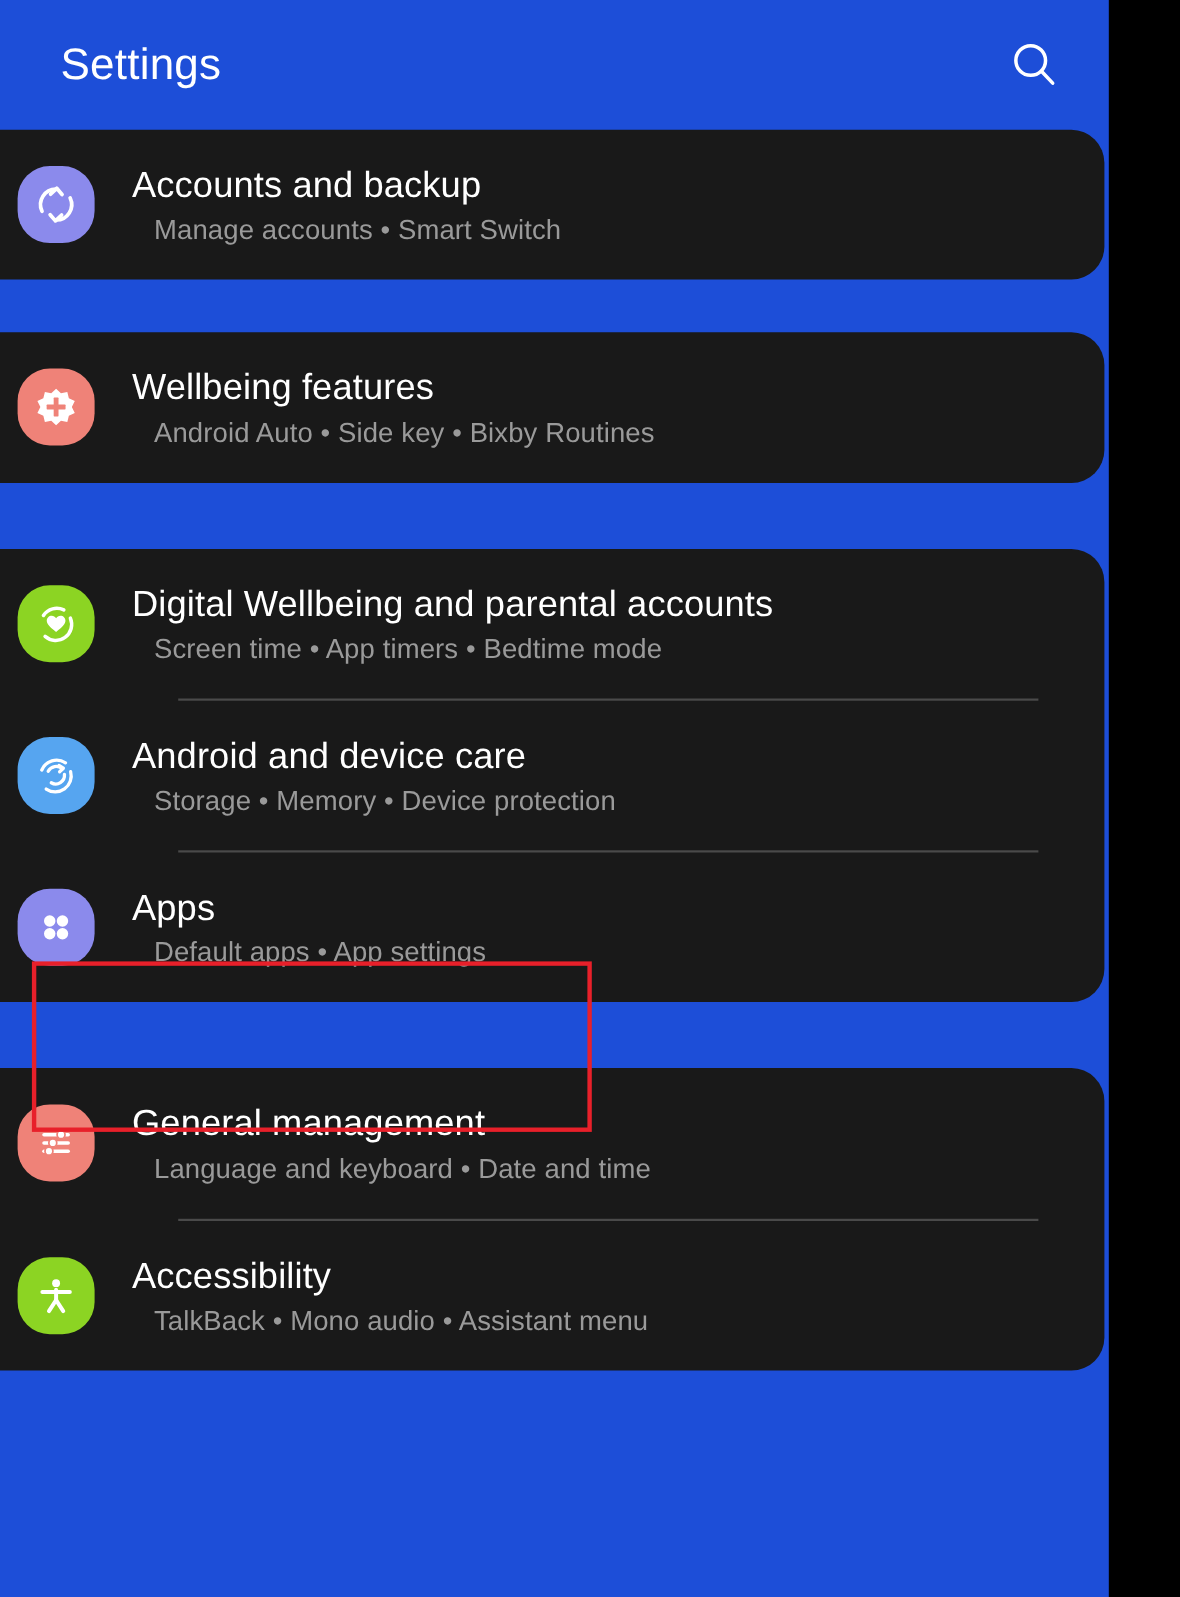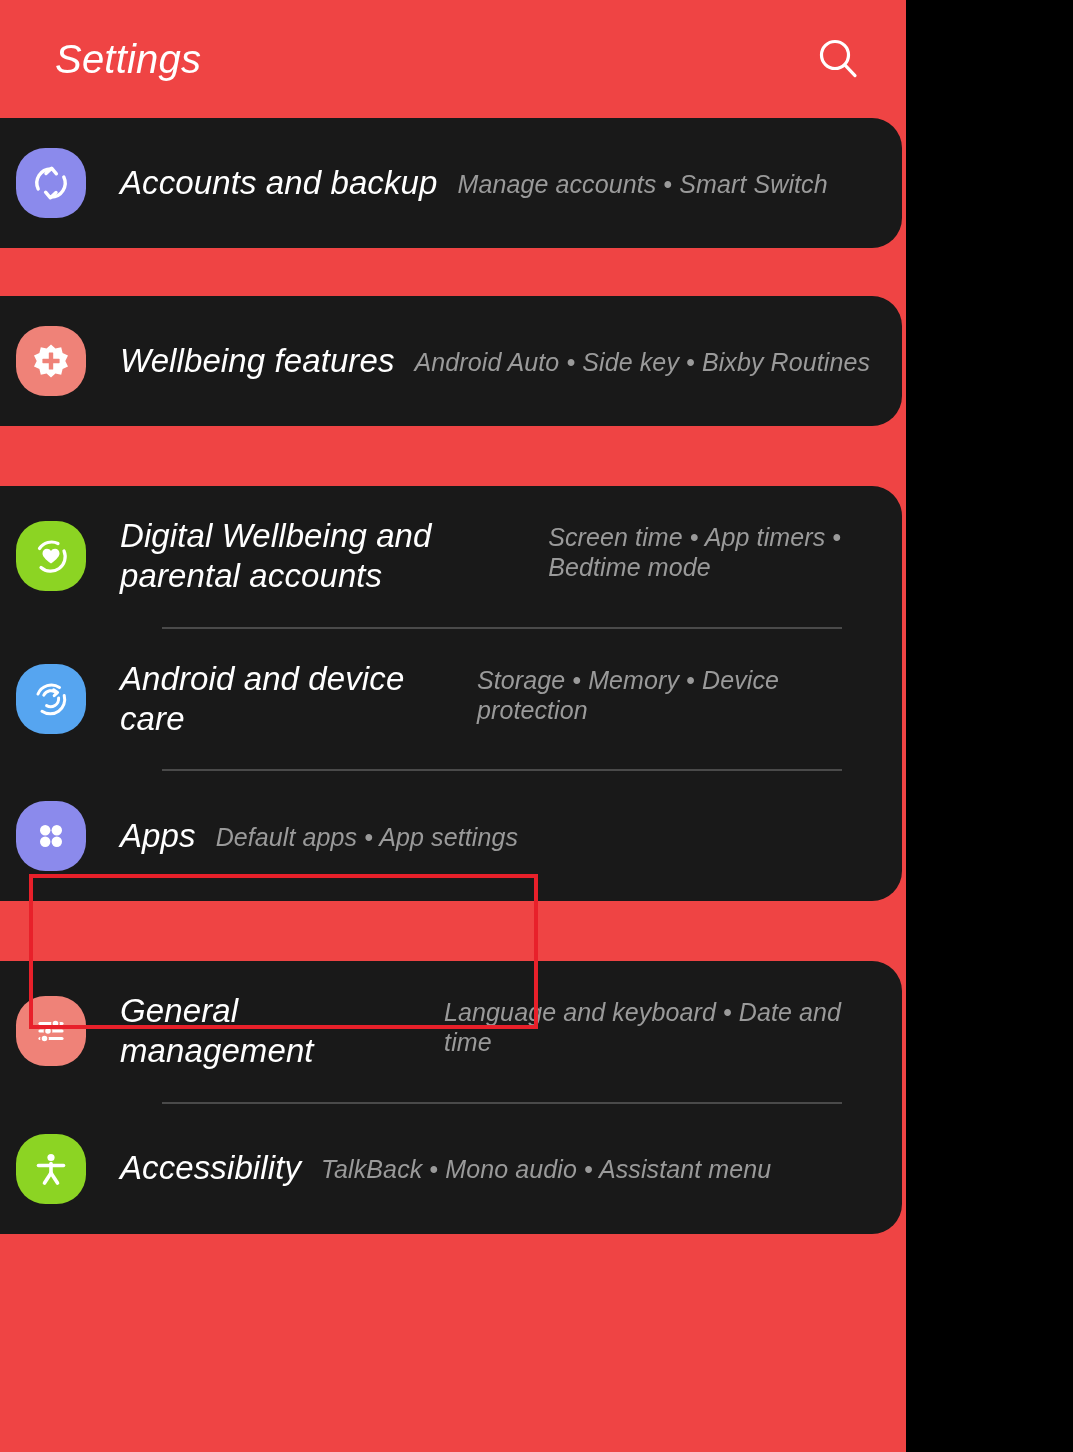--- a/index.html
+++ b/index.html
@@ -2,21 +2,21 @@
 <html><head>
 <meta charset="utf-8">
 <style>
   * { margin:0; padding:0; box-sizing:border-box; }
   html, body {
     width:1073px; height:1452px;
     background:#000000;
     font-family:"Liberation Sans", sans-serif;
     overflow:hidden;
   }
-  .screen { position:relative; width:906px; height:1452px; background:#ef4444;font-style:italic; }
+  .screen { position:relative; width:1008px; height:1452px; background:#1d4ed8; }
 
   
   .header {
     position:relative;
     height:118px;
     display:flex;
     align-items:center;
     justify-content:space-between;
     padding:0 36px 0 55px;
   }
@@ -58,21 +58,21 @@
   }
   .squircle {
     width:70px; height:70px;
     display:flex; align-items:center; justify-content:center;
     
     border-radius:42% 42% 42% 42% / 42% 42% 42% 42%;
     position:relative;
   }
   .squircle svg { display:block; }
 
-  .row-text { display:flex; flex-direction:row; justify-content:center; }
+  .row-text { display:flex; flex-direction:column; justify-content:center; }
   .row-title {
     font-size:33px;
     color:#ffffff;
     line-height:1.22;
     font-weight:400;
     letter-spacing:0.1px;
   }
   .row-sub {
     font-size:25px;
     color:#9a9a9a;

